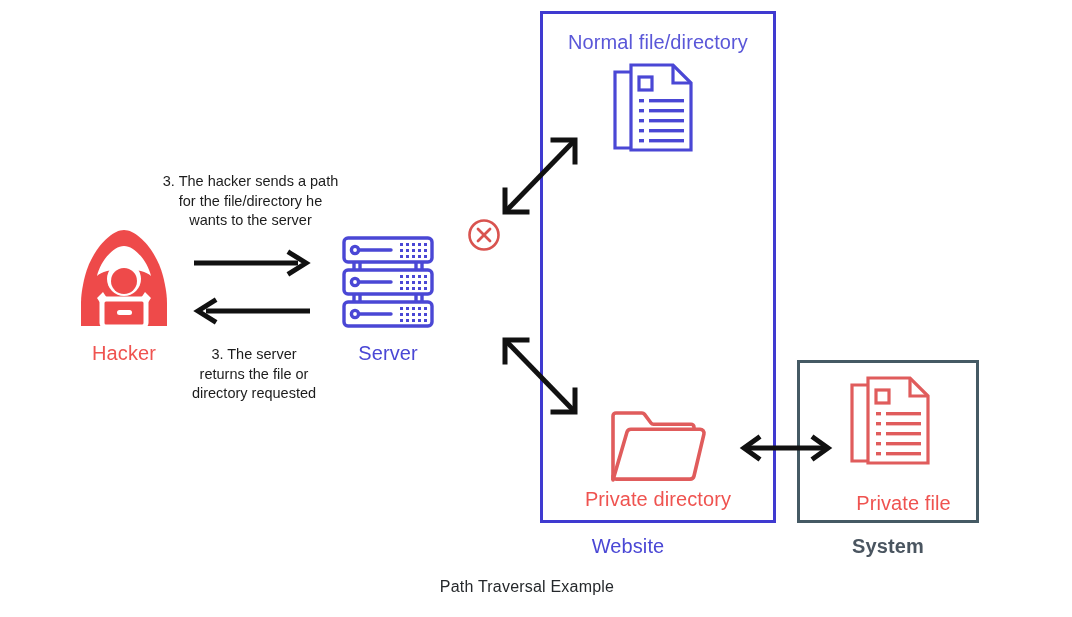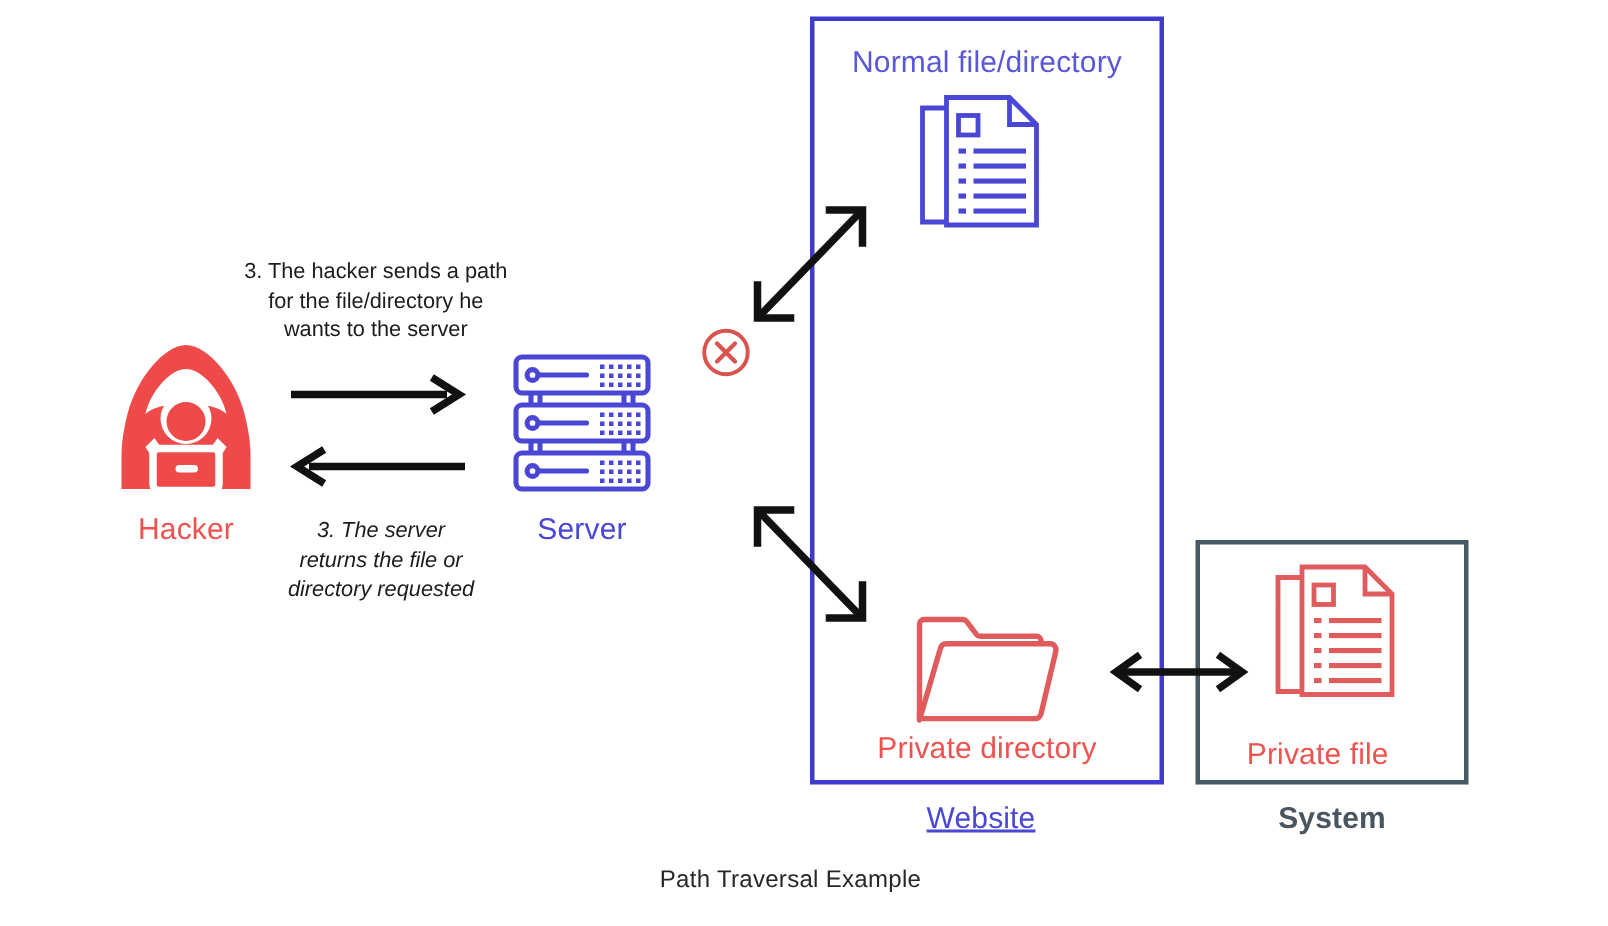--- a/index.html
+++ b/index.html
@@ -73,21 +73,21 @@
 <div id="canvas">
 
   <div class="abs box-website"></div>
 
   <div class="abs box-system"></div>
 
   <div class="abs note" style="left:118px; top:172px; width:265px;">3. The hacker sends a path
 for the file/directory he
 wants to the server</div>
 
-  <div class="abs note" style="left:148px; top:345px; width:212px;font-style:italic;">3. The server
+  <div class="abs note" style="left:148px; top:345px; width:212px;">3. The server
 returns the file or
 directory requested</div>
 
 
   <div class="abs" style="left:77px; top:228px;">
     <svg width="94" height="100" viewBox="0 0 94 100">
 
       <path d="M47 2 C33 2 14 24 8 48 C5 60 4 68 4 76 L4 98 L90 98 L90 76 C90 68 89 60 86 48 C80 24 61 2 47 2 Z" fill="#ee4a4a"></path>
 
       <path d="M47 18 C36 18 23 34 20 48 C24 44 34 41 47 41 C60 41 70 44 74 48 C71 34 58 18 47 18 Z" fill="#ffffff"></path>
@@ -263,21 +263,21 @@
   <div class="abs" style="left:608px; top:408px;">
     <svg width="100" height="78" viewBox="0 0 100 78">
 
       <path d="M5 72 V8 a3 3 0 0 1 3 -3 H34 a3 3 0 0 1 2.4 1.2 L43 15 a3 3 0 0 0 2.4 1.2 H83 a3 3 0 0 1 3 3 V26" fill="none" stroke="#e05c5c" stroke-width="3.6" stroke-linejoin="round"></path>
 
       <path d="M5 72 L19 24 a4 4 0 0 1 3.8 -2.8 H92 a4 4 0 0 1 3.9 4.9 L86 68 a4 4 0 0 1 -3.9 3.1 H8 a3 3 0 0 1 -3 -3 Z" fill="#ffffff" stroke="#e05c5c" stroke-width="3.6" stroke-linejoin="round"></path>
     </svg>
   </div>
   <div class="abs entity-label label-red" style="left:548px; top:488px; width:220px;">Private directory</div>
 
-  <div class="abs entity-label label-blue" style="left:544px; top:535px; width:220px;text-decoration:underline;">Website</div>
+  <div class="abs entity-label label-blue" style="left:518px; top:535px; width:220px;">Website</div>
 
   <div class="abs" style="left:740px; top:436px;">
     <svg width="92" height="24" viewBox="0 0 92 24">
       <line x1="8" y1="12" x2="84" y2="12" stroke="#111111" stroke-width="5"></line>
       <polyline points="18,2 4,12 18,22" fill="none" stroke="#111111" stroke-width="5" stroke-linecap="square" stroke-linejoin="miter"></polyline>
       <polyline points="74,2 88,12 74,22" fill="none" stroke="#111111" stroke-width="5" stroke-linecap="square" stroke-linejoin="miter"></polyline>
     </svg>
   </div>
 
   <div class="abs" style="left:849px; top:375px;">
@@ -295,19 +295,19 @@
         <rect x="37" y="47" width="35" height="3.4"></rect>
         <rect x="27" y="57" width="5" height="3.4"></rect>
         <rect x="37" y="57" width="35" height="3.4"></rect>
         <rect x="27" y="67" width="5" height="3.4"></rect>
         <rect x="37" y="67" width="35" height="3.4"></rect>
         <rect x="27" y="77" width="5" height="3.4"></rect>
         <rect x="37" y="77" width="35" height="3.4"></rect>
       </g>
     </svg>
   </div>
-  <div class="abs entity-label label-red" style="left:800px; top:492px; width:157px;">Private file</div>
+  <div class="abs entity-label label-red" style="left:800px; top:492px; width:157px;padding-left:25px;">Private file</div>
 
   <div class="abs entity-label label-dark" style="left:800px; top:535px; width:176px;font-weight:bold;">System</div>
 
   <div class="abs caption" style="left:327px; top:578px; width:400px;">Path Traversal Example</div>
 
 </div>
 
 </body></html>

